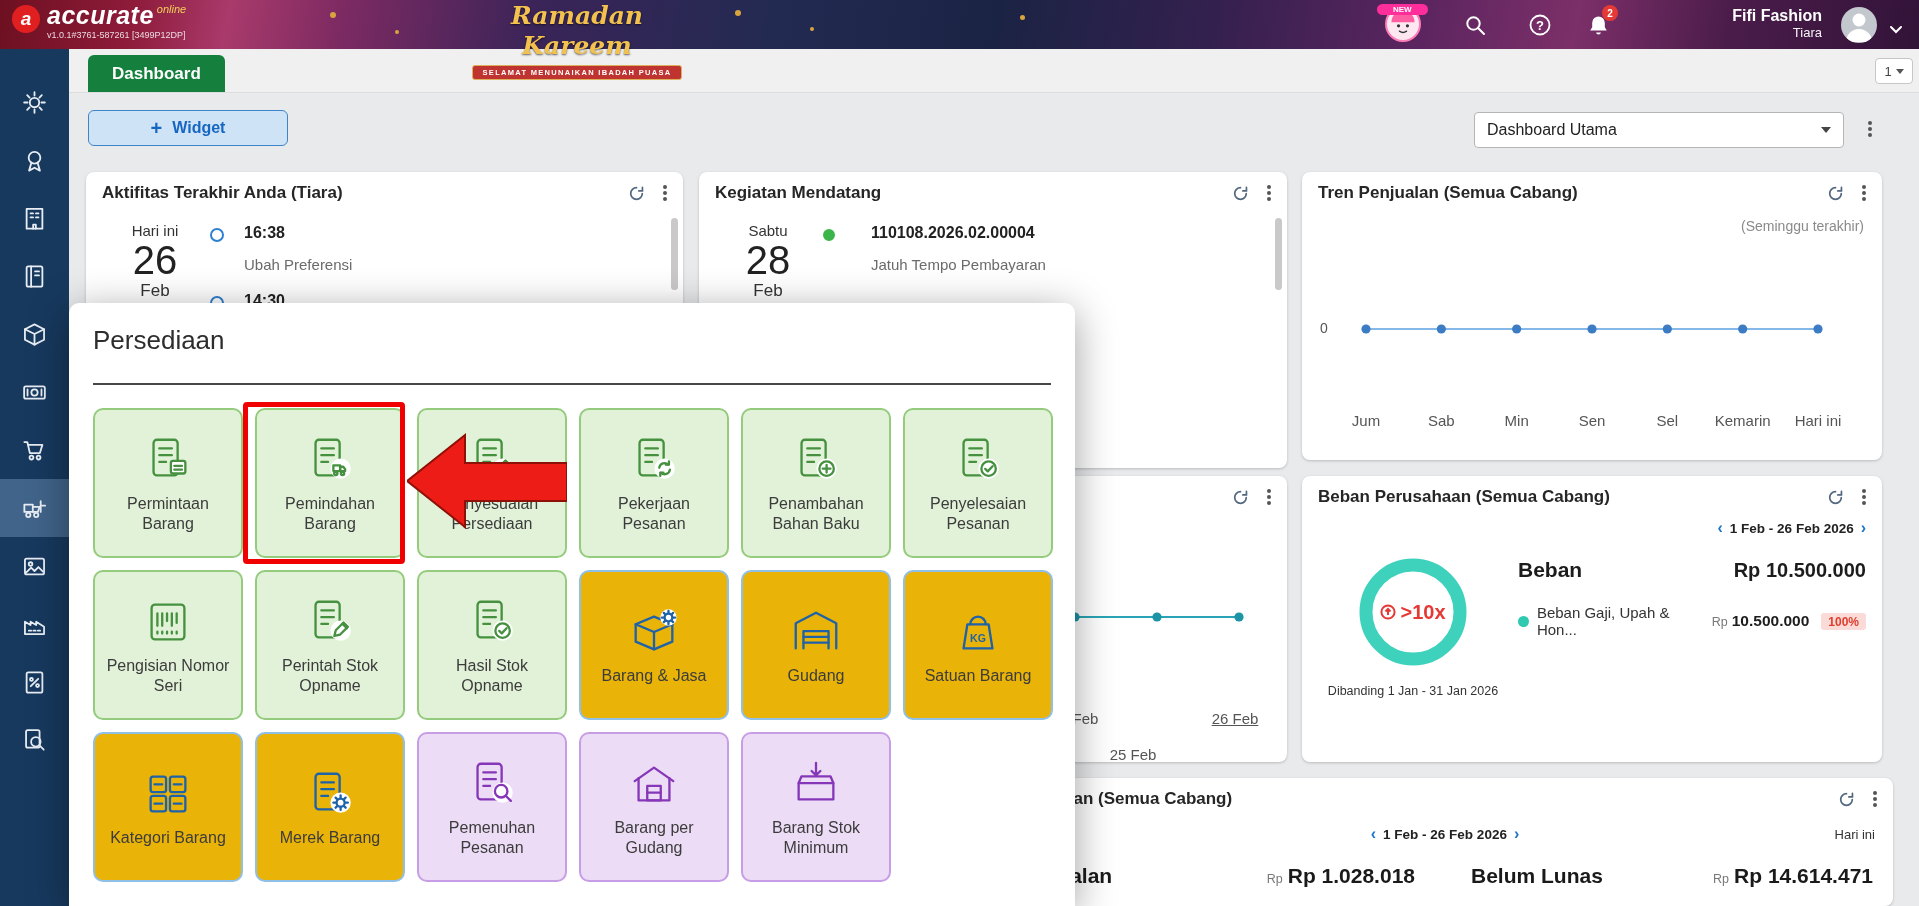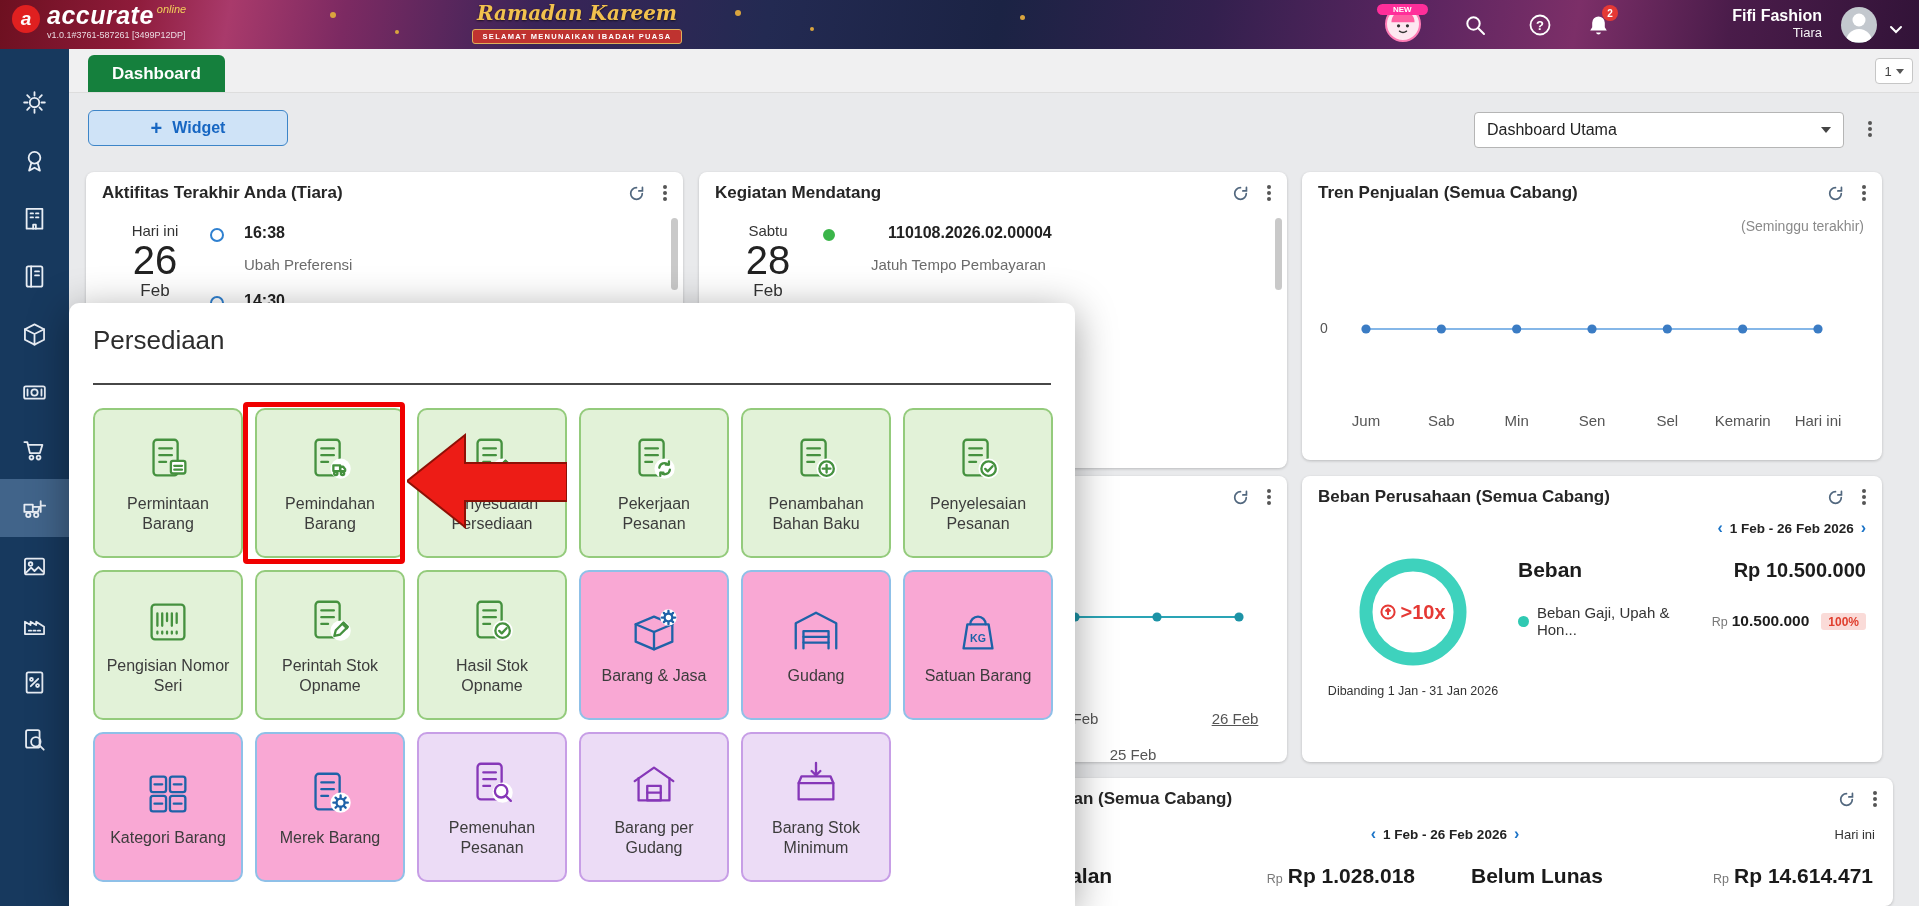--- a/index.html
+++ b/index.html
@@ -9,21 +9,21 @@
   
   .topbar{position:absolute;left:0;top:0;width:1919px;height:49px;z-index:30;
     background:linear-gradient(100deg,#6d1020 0%,#8e1b3a 7%,#a93a6b 12%,#7c2a62 18%,#3a2458 28%,#232a52 40%,#1b2344 52%,#33204e 63%,#5c2560 74%,#7c2f68 82%,#4a1c4a 90%,#321338 100%)}
   .brand{position:absolute;left:12px;top:3px;display:flex;align-items:flex-start;gap:7px}
   .logo-circle{width:28px;height:28px;border-radius:50%;background:#e02020;color:#fff;font-weight:bold;font-style:italic;
     display:flex;align-items:center;justify-content:center;font-size:19px;margin-top:2px}
   .brand-name{color:#fff;font-style:italic;font-weight:bold;font-size:25px;letter-spacing:.5px;line-height:1}
   .brand-sub{color:#f3cf5a;font-style:italic;font-size:11px;margin-left:3px;vertical-align:top}
   .version{color:#f2e9ee;font-size:9px;margin-top:2px;opacity:.92}
   .banner{position:absolute;left:452px;top:1px;width:250px;text-align:center}
-  .banner-title{font-family:"DejaVu Serif",serif;font-style:italic;font-weight:bold;font-size:20px;color:#f2c14e;
+  .banner-title{font-family:"DejaVu Serif",serif;font-style:italic;font-weight:bold;font-size:25px;color:#f2c14e;
     text-shadow:0 1px 2px rgba(0,0,0,.6);line-height:1.2}
   .banner-ribbon{display:inline-block;background:#bf3330;border:1px solid #ddb05c;color:#fff;font-size:7.5px;
     letter-spacing:1.3px;font-weight:bold;padding:2px 10px;border-radius:3px;margin-top:1px}
   .dec{position:absolute;background:#d9a43e;border-radius:50%}
   .mascot{position:absolute;left:1385px;top:6px;width:36px;height:36px;border-radius:50%;background:#fde8f1;border:2px solid #ff7db6}
   .mascot-face{position:absolute;inset:0}
   .new-badge{position:absolute;left:-10px;top:-4px;background:#ff2e9a;color:#fff;font-size:8px;font-weight:bold;
     padding:1px 16px;border-radius:6px;z-index:2}
   .hicon{position:absolute;top:12px;width:26px;height:26px;display:flex;align-items:center;justify-content:center;cursor:pointer}
   .hicon svg{display:block}
@@ -116,21 +116,21 @@
   .modal{position:absolute;left:69px;top:303px;width:1006px;height:603px;background:#fff;border-radius:10px 10px 0 0;
     box-shadow:0 8px 40px rgba(0,0,0,.38);z-index:50}
   .modal-title{position:absolute;left:24px;top:22px;font-size:26px;color:#2d2d2d}
   .modal-divider{position:absolute;left:24px;right:24px;top:80px;height:2px;background:#474747}
   .tiles{position:absolute;left:24px;top:105px;display:grid;grid-template-columns:repeat(6,150px);gap:12px}
   .tile{width:150px;height:150px;border-radius:10px;border:2px solid;display:flex;flex-direction:column;align-items:center;
     justify-content:center;gap:7px;text-align:center;padding:6px;cursor:pointer}
   .tile svg{width:54px;height:54px;fill:none;stroke-width:2.4;stroke-linecap:round;stroke-linejoin:round;stroke:currentColor}
   .tile .lbl{font-size:16px;line-height:1.25;color:#3c3c3c}
   .tile.green{background:#e2f2d8;border-color:#94cb7c;color:#45913f}
-  .tile.blue{background:#f9a8d4;border-color:#8fc0e8;color:#1e62a8}
+  .tile.blue{background:#eab308;border-color:#8fc0e8;color:#1e62a8}
   .tile.purple{background:#ecdcf6;border-color:#c79ee6;color:#8637b8}
   .hl-box{position:absolute;left:174px;top:99px;width:162px;height:162px;border:5px solid #f00000;border-radius:4px;z-index:60;pointer-events:none}
   .hl-arrow{position:absolute;left:338px;top:126px;z-index:61;pointer-events:none}
 </style>
 </head>
 <body>
 
 <div class="app">
 
   <header class="topbar">
@@ -342,21 +342,21 @@
         </span>
         <span class="vdots"></span>
       </span>
     </div>
     <div class="datecol">
       <div class="d-label">Sabtu</div>
       <div class="d-num">28</div>
       <div class="d-mon">Feb</div>
     </div>
     <span class="tl-dot green" style="top:57px"></span>
-    <span class="tl-time" style="left:189px;top:52px">110108.2026.02.00004</span>
+    <span class="tl-time" style="left:172px;top:52px">110108.2026.02.00004</span>
     <span class="tl-desc" style="left:172px;top:84px">Jatuh Tempo Pembayaran</span>
     <span class="vthumb"></span>
   </section>
 
   <section class="card" style="left:1302px;top:172px;width:580px;height:288px">
     <div class="card-head">
       <span class="card-title">Tren Penjualan (Semua Cabang)</span>
       <span class="card-actions">
         <span class="refresh-btn">
           <svg viewBox="0 0 20 20">

